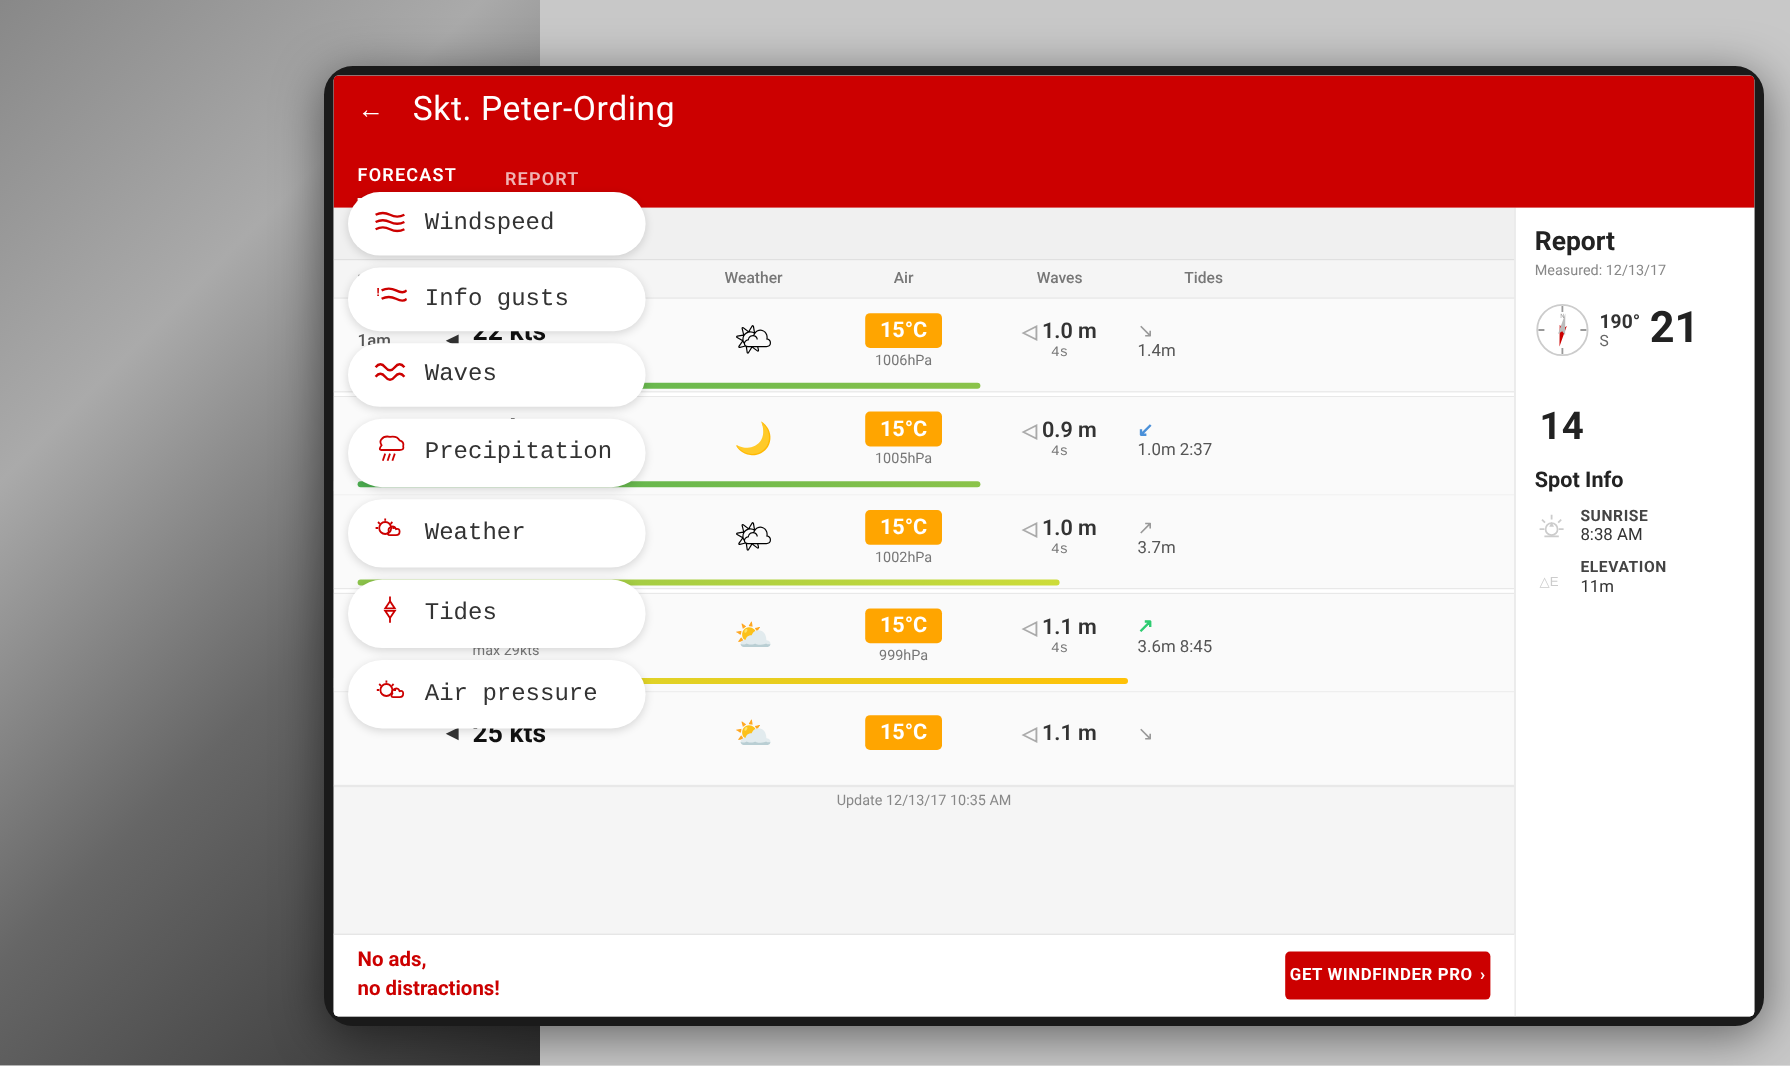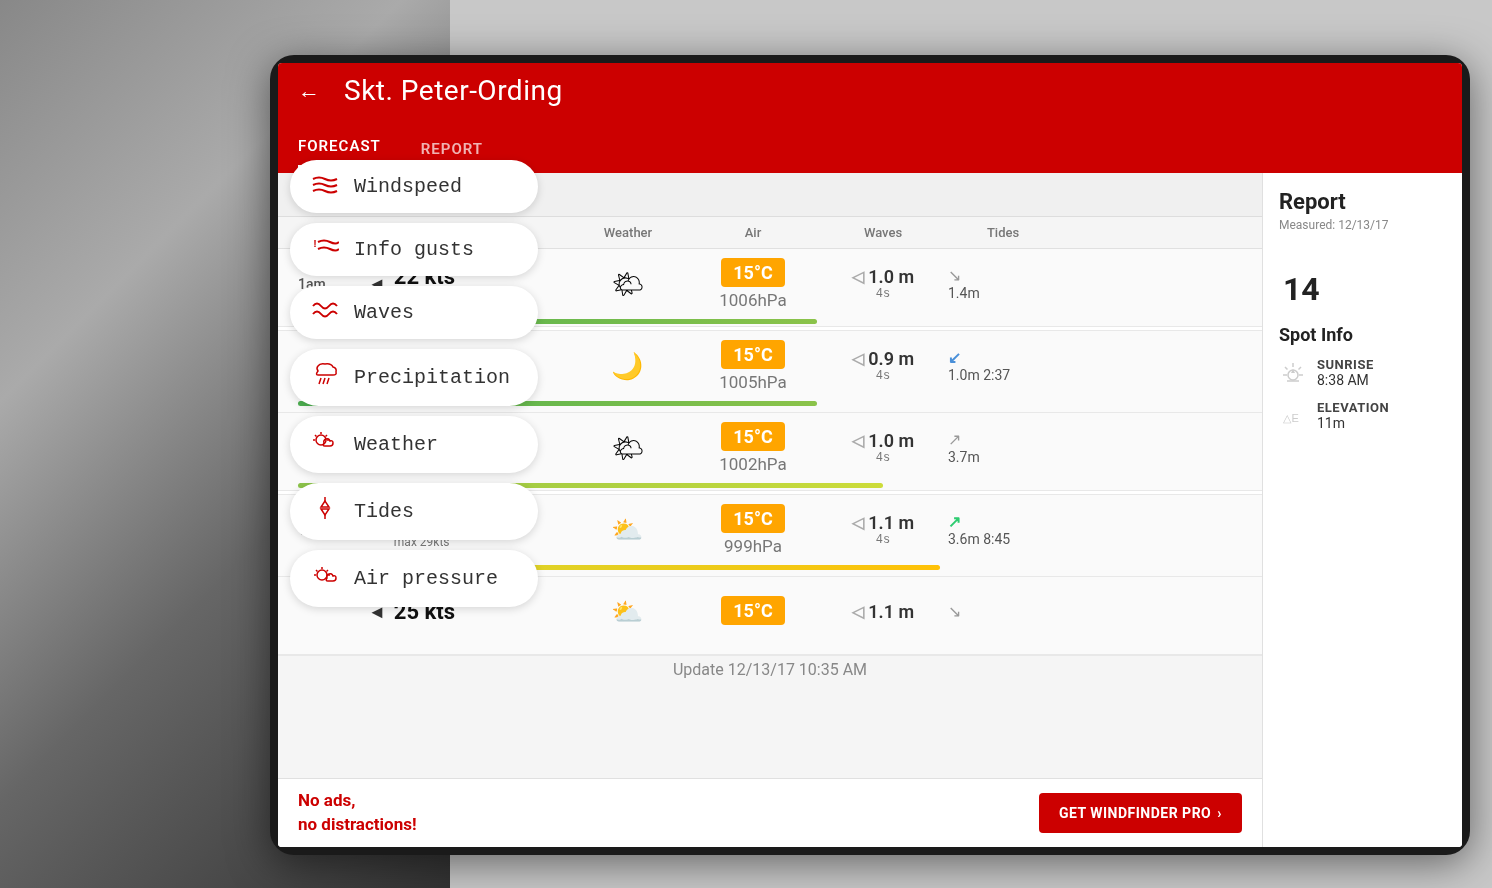--- a/index.html
+++ b/index.html
@@ -210,21 +210,21 @@
       background: #FFA500;
       color: white;
       font-size: 18px;
       font-weight: 700;
       padding: 4px 12px;
       border-radius: 4px;
       margin-bottom: 3px;
     }
 
     .pressure-text {
-      font-size: 17px;
+      font-size: 12px;
       color: #777;
     }
 
     .waves-cell {
       display: flex;
       flex-direction: column;
       align-items: center;
     }
 
     .waves-value {
@@ -350,33 +350,33 @@
       display: flex;
       align-items: center;
       justify-content: space-between;
     }
 
     .windfinder-btn {
       background: #cc0000;
       color: white;
       font-size: 14px;
       font-weight: 700;
-      padding: 12px 20px;
+      padding: 12px 4px;
       border-radius: 4px;
       cursor: pointer;
       white-space: nowrap;
       display: flex;
       align-items: center;
       gap: 6px;
       letter-spacing: 0.5px;
       text-transform: uppercase;
     }
 
     .update-text {
-      font-size: 16px;
+      font-size: 12px;
       color: #888;
       text-align: center;
       padding: 4px 8px;
     }
 
     
     .overlay-menu {
       position: absolute;
       left: 290px;
       top: 160px;
@@ -638,20 +638,41 @@
             <span>GET WINDFINDER PRO</span>
             <span>›</span>
           </div>
         </div>
       </div>
 
       <div class="right-sidebar">
         <div class="report-title">Report</div>
         <div class="report-measured">Measured: 12/13/17</div>
 
+        <div class="compass-section">
+
+          <svg class="compass-svg" viewBox="0 0 46 46">
+            <circle cx="23" cy="23" r="21" fill="none" stroke="#ccc" stroke-width="1.5"></circle>
+
+            <line x1="23" y1="3" x2="23" y2="8" stroke="#999" stroke-width="1.5"></line>
+            <line x1="43" y1="23" x2="38" y2="23" stroke="#999" stroke-width="1.5"></line>
+            <line x1="23" y1="43" x2="23" y2="38" stroke="#999" stroke-width="1.5"></line>
+            <line x1="3" y1="23" x2="8" y2="23" stroke="#999" stroke-width="1.5"></line>
+
+            <text x="23" y="13" text-anchor="middle" font-size="5" fill="#999">N</text>
+
+            <polygon points="23,9 20,27 23,24 26,27" fill="#cc0000" transform="rotate(190, 23, 23)"></polygon>
+            <polygon points="23,37 20,19 23,22 26,19" fill="#bbb" transform="rotate(190, 23, 23)"></polygon>
+          </svg>
+          <div>
+            <div class="compass-degree">190°</div>
+            <div class="compass-dir">S</div>
+          </div>
+          <div class="wind-report-val">21</div>
+        </div>
 
         <div style="font-size: 32px; font-weight: 700; color: #222; margin-bottom: 8px; margin-left: 4px; margin-top: 38px;">14</div>
 
         <div class="spot-info-title">Spot Info</div>
 
         <div class="spot-info-item">
 
           <svg width="28" height="28" viewBox="0 0 28 28">
             <circle cx="14" cy="16" r="5" fill="none" stroke="#ccc" stroke-width="1.5"></circle>
             <line x1="14" y1="4" x2="14" y2="8" stroke="#ccc" stroke-width="1.5"></line>

